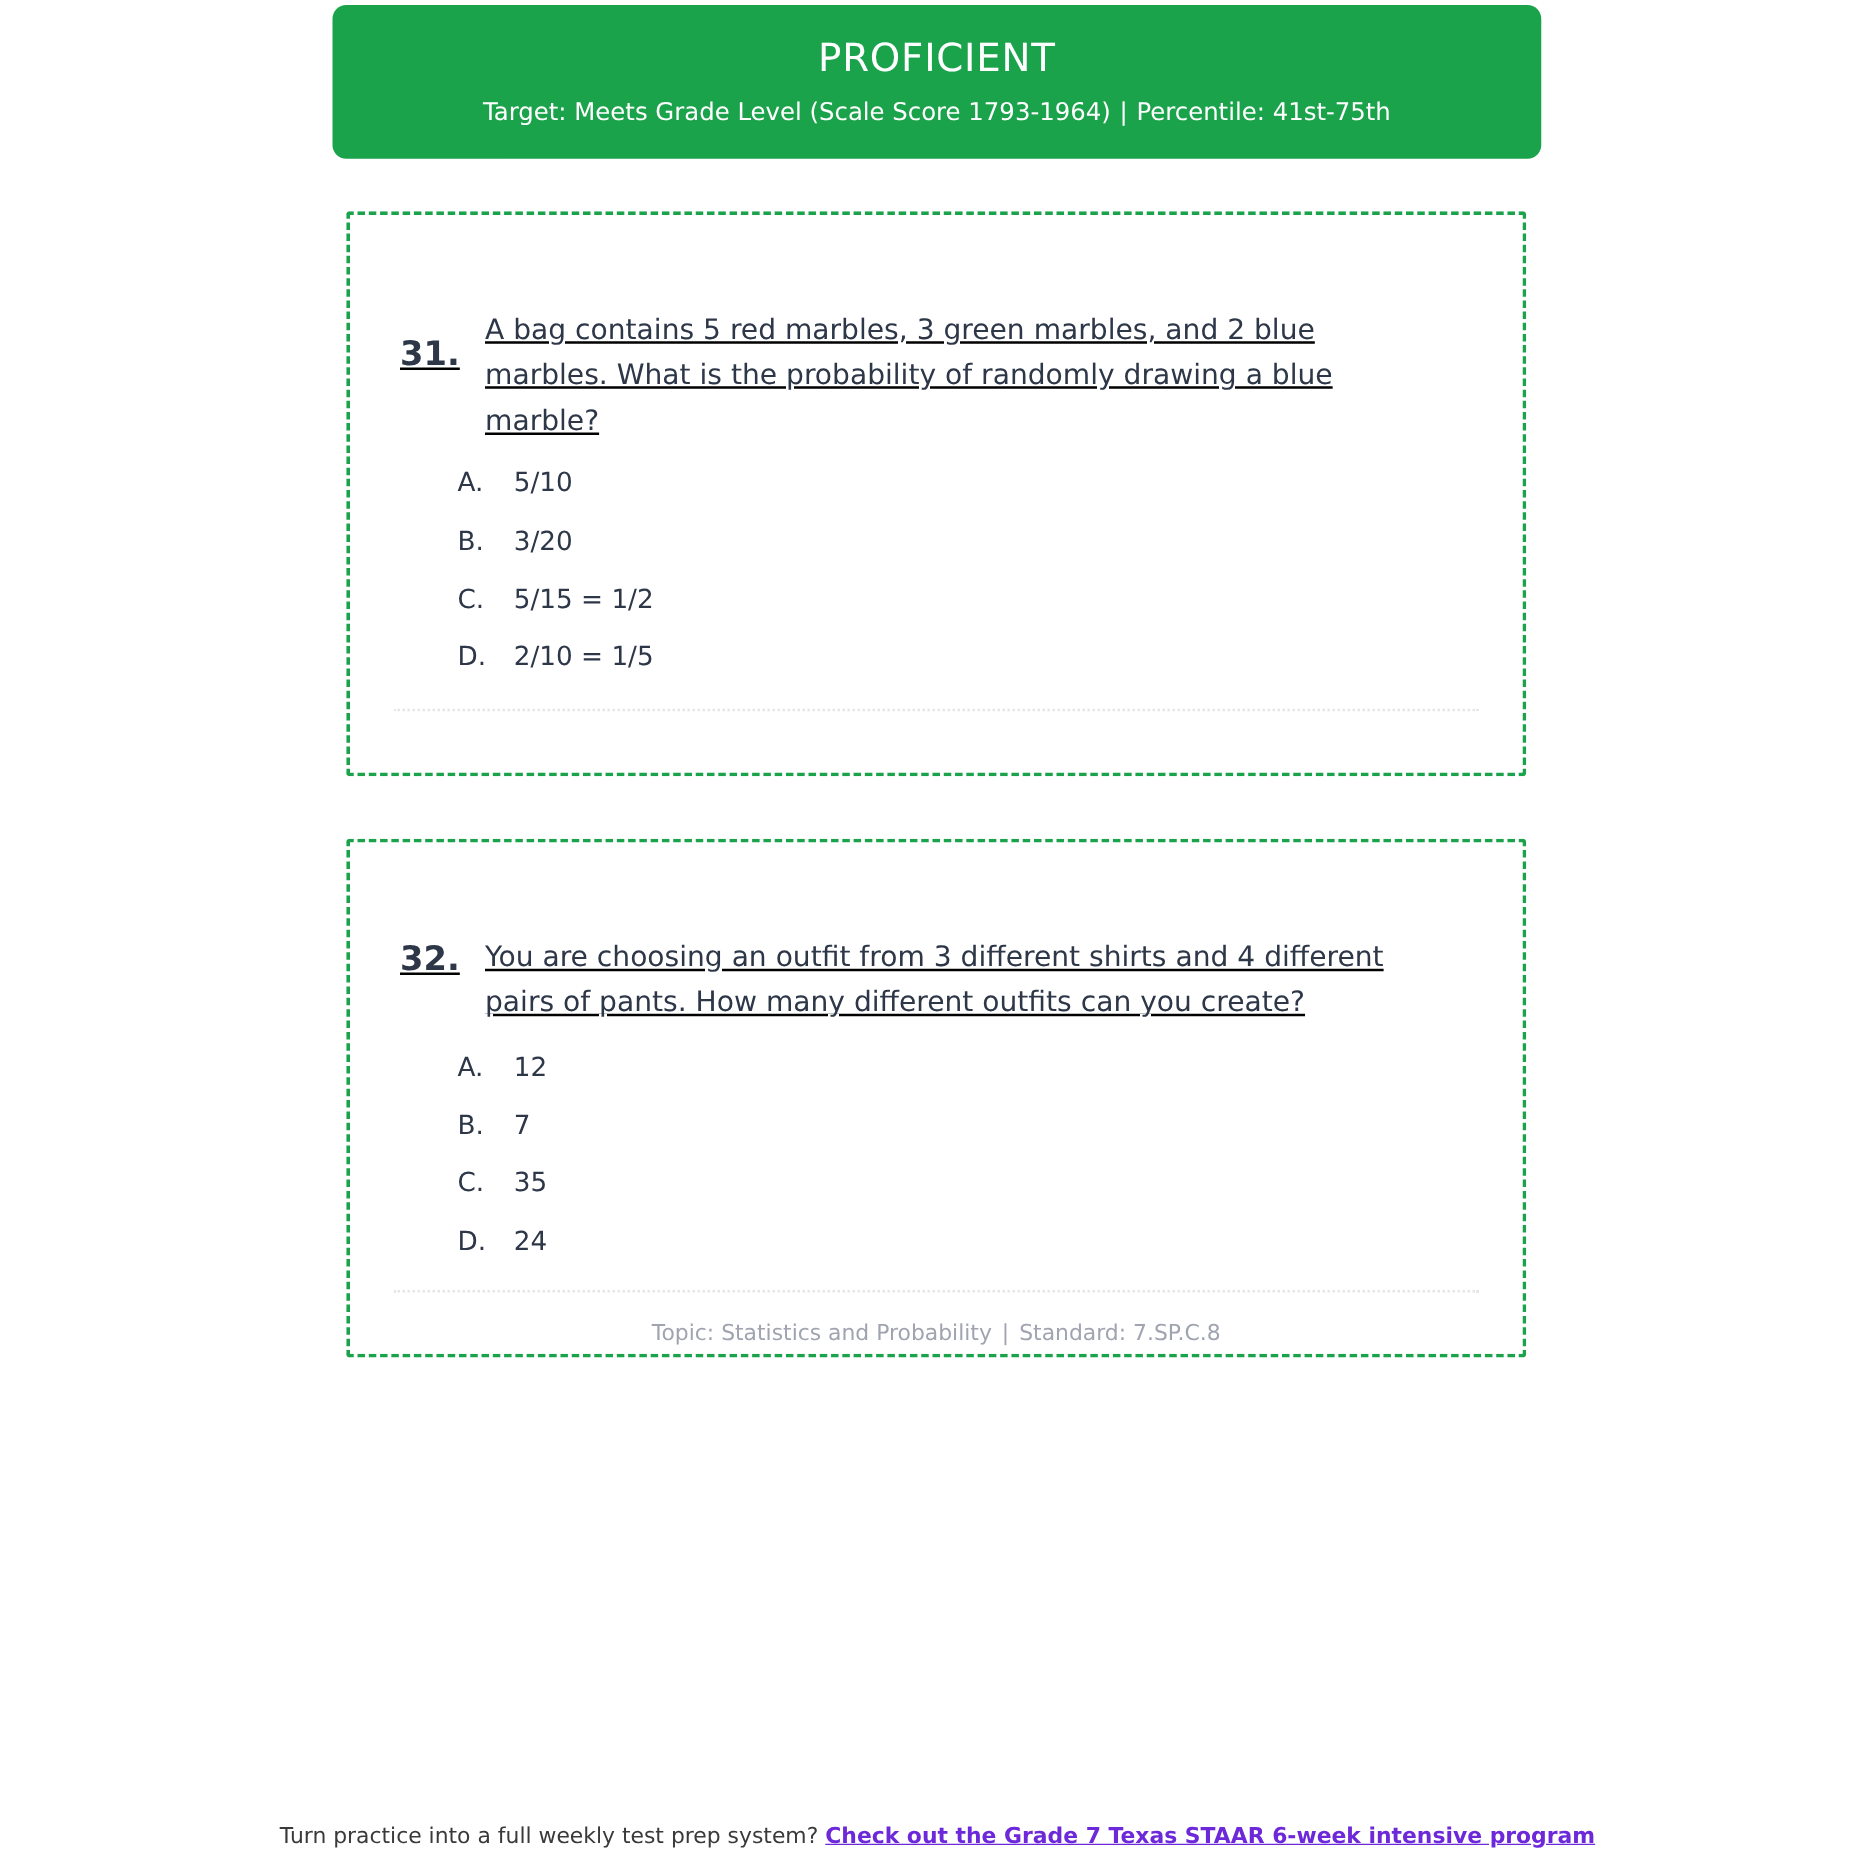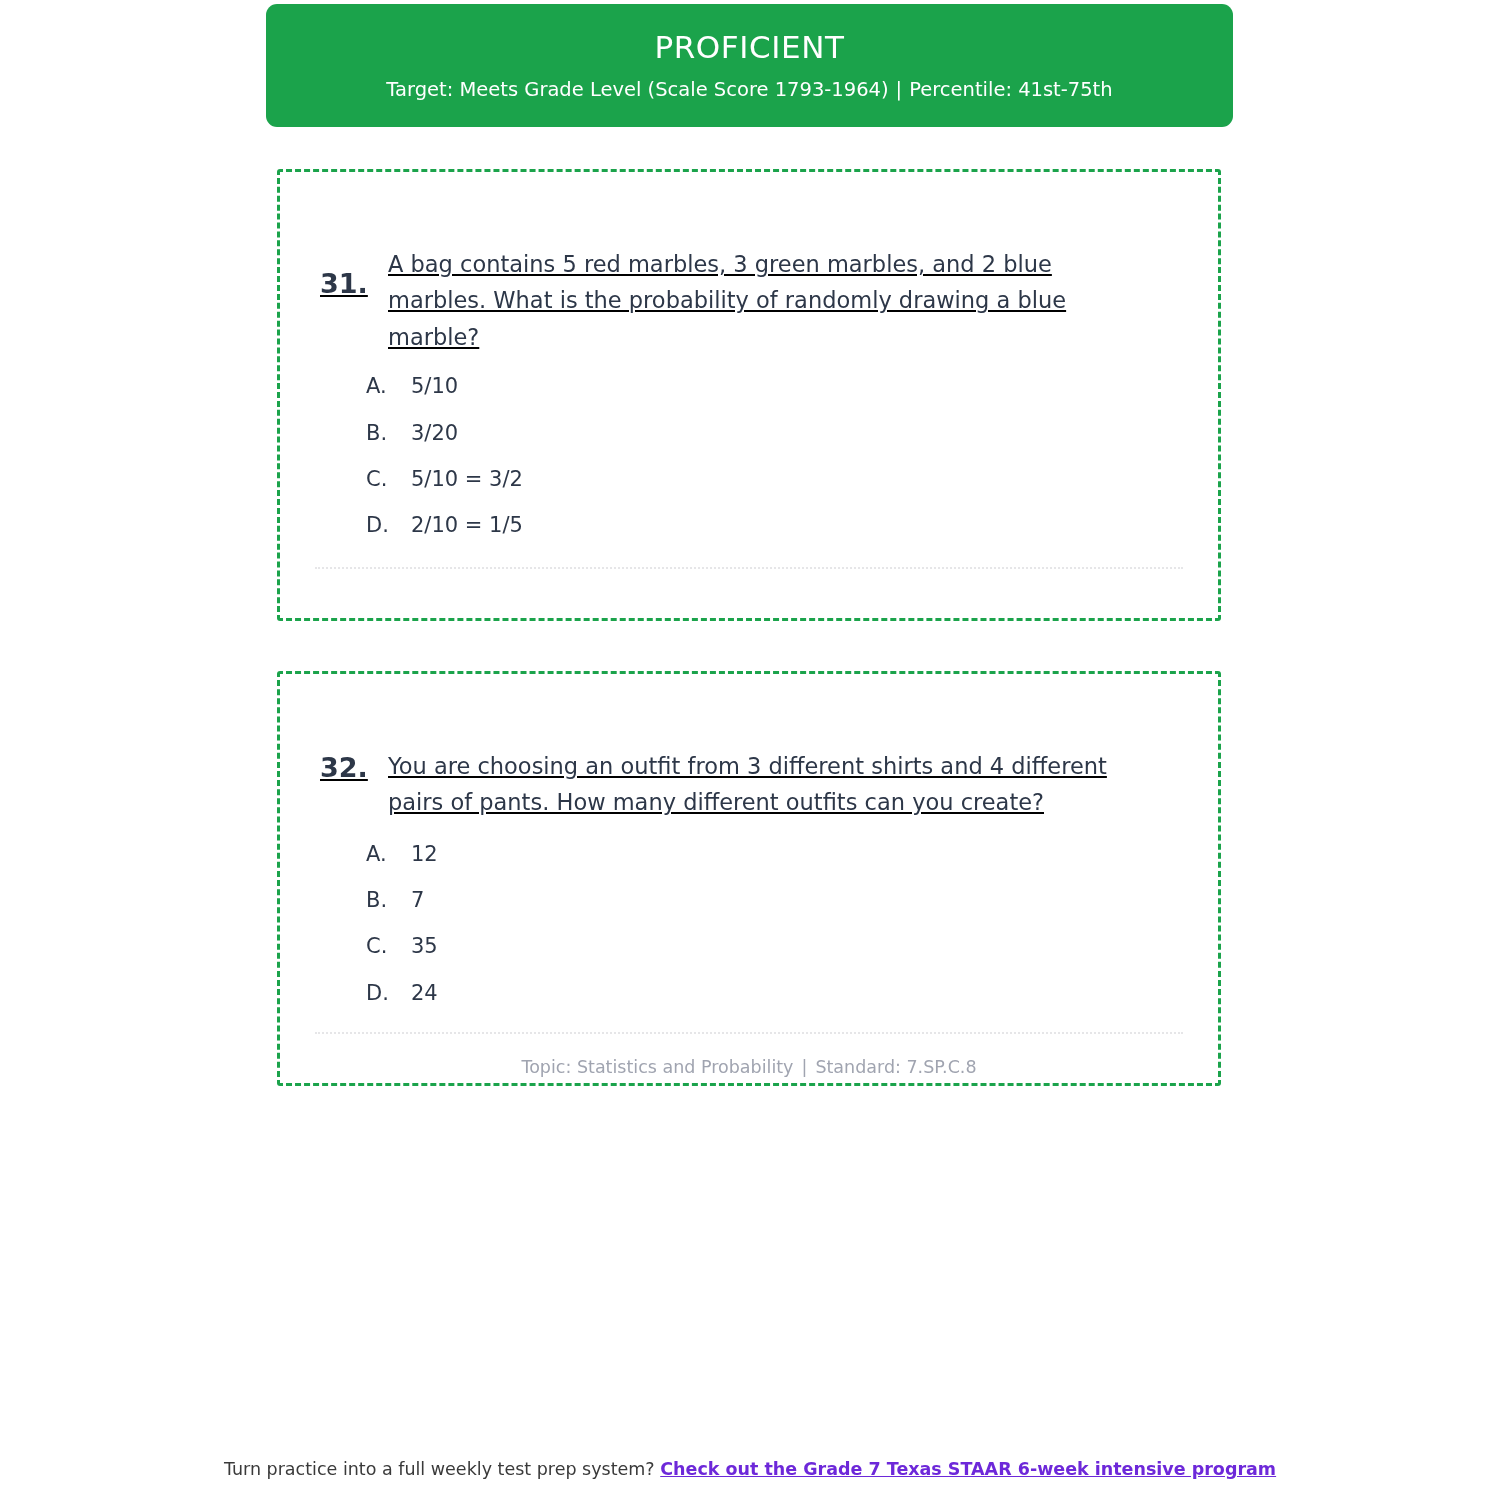--- a/index.html
+++ b/index.html
@@ -181,21 +181,21 @@
       <div class="choice">
         <span class="choice-letter">A.</span>
         <span class="choice-value">5/10</span>
       </div>
       <div class="choice">
         <span class="choice-letter">B.</span>
         <span class="choice-value">3/20</span>
       </div>
       <div class="choice">
         <span class="choice-letter">C.</span>
-        <span class="choice-value">5/10 = 3/2</span>
+        <span class="choice-value">5/15 = 1/2</span>
       </div>
       <div class="choice">
         <span class="choice-letter">D.</span>
         <span class="choice-value">2/10 = 1/5</span>
       </div>
     </div>
     <hr class="card-divider">
   </div>
 
   <div class="question-card" id="card-1">

